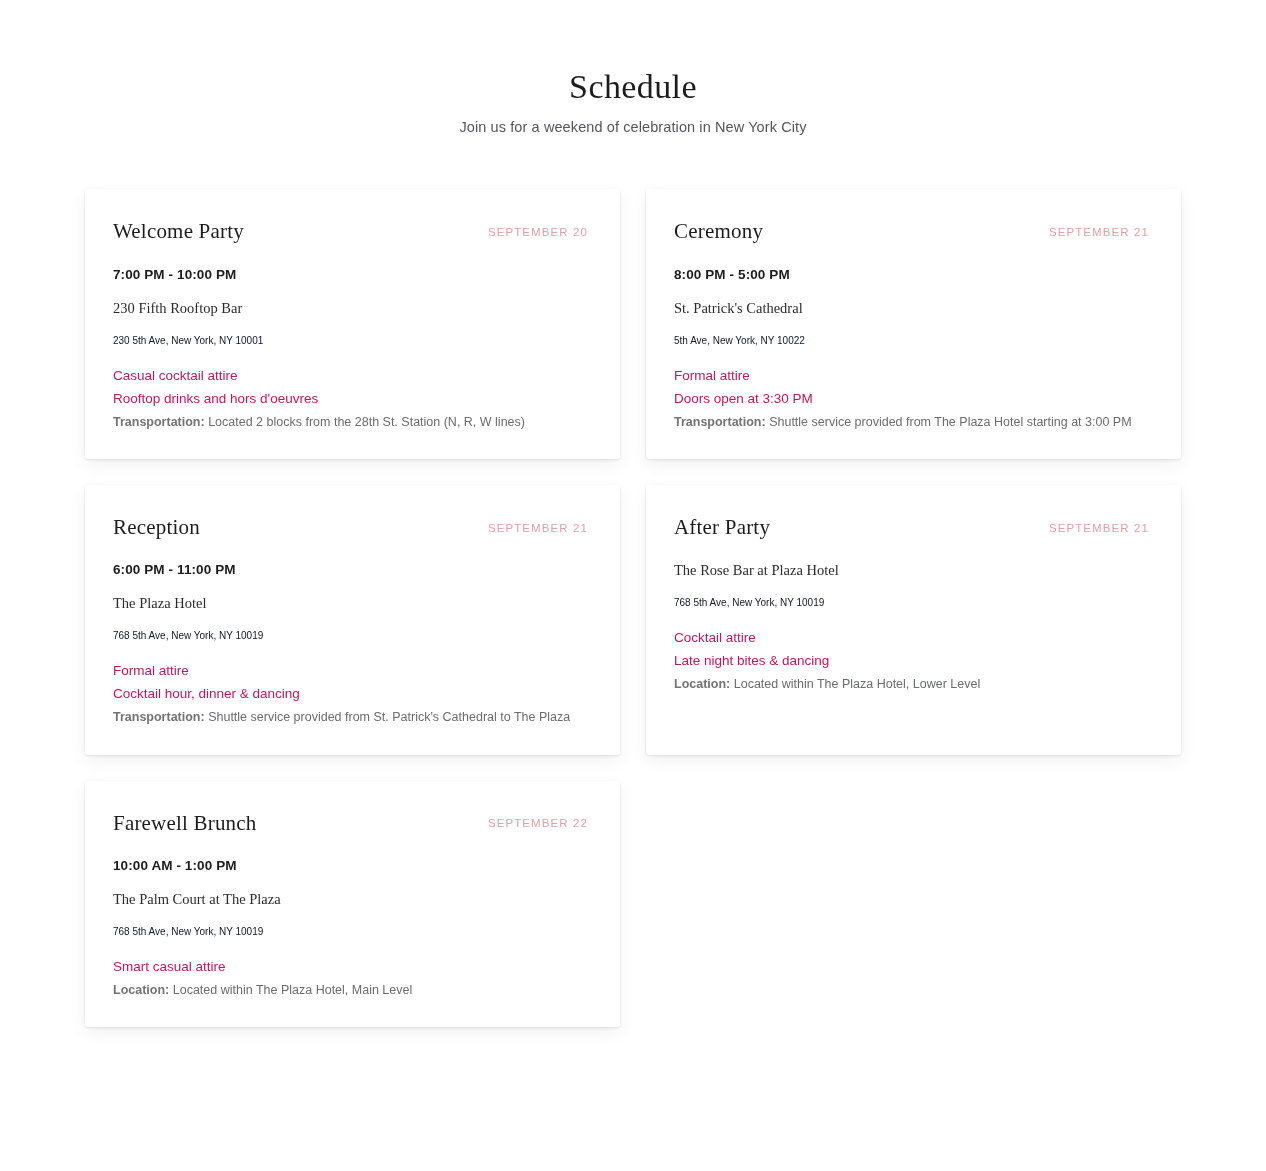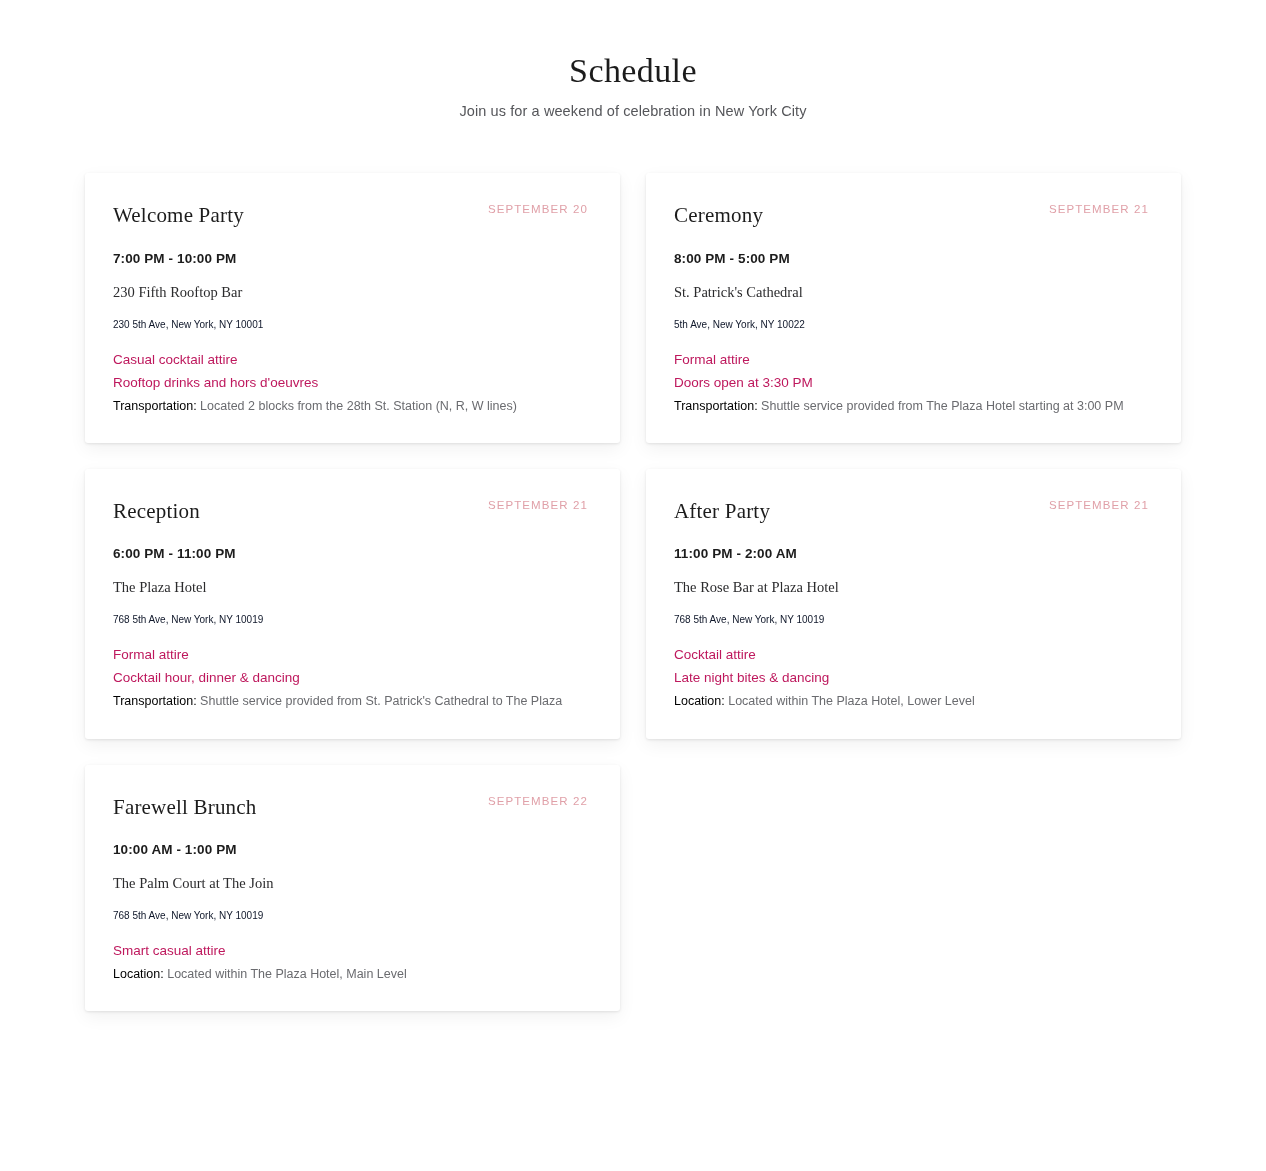--- a/index.html
+++ b/index.html
@@ -7,21 +7,21 @@
     margin: 0;
     padding: 0;
     background: #ffffff;
     width: 1266px;
     font-family: "Liberation Sans", sans-serif;
     -webkit-font-smoothing: antialiased;
   }
   .page {
     width: 1266px;
     min-height: 1171px;
-    padding-top: 52px;
+    padding-top: 68px;
     background: #ffffff;
   }
   .page-header {
     text-align: center;
   }
   .page-title {
     font-family: "Liberation Serif", serif;
     font-size: 34px;
     font-weight: 400;
     letter-spacing: 0.4px;
@@ -45,21 +45,21 @@
   }
   .card {
     background: #ffffff;
     border-radius: 3px;
     padding: 30px 32px 28px 28px;
     box-shadow: 0 1px 3px rgba(0,0,0,0.10), 0 6px 18px rgba(0,0,0,0.055);
     position: relative;
   }
   .card-head {
     display: flex;
-    align-items: flex-start;
+    align-items: center;
     justify-content: space-between;
     margin-bottom: 22px;
   }
   .card-title {
     font-family: "Liberation Serif", serif;
     font-size: 21px;
     font-weight: 400;
     color: #1c1c1c;
     letter-spacing: 0.2px;
     line-height: 1.2;
@@ -96,22 +96,22 @@
     color: #be185d;
     margin-bottom: 8px;
   }
   .card-note {
     font-size: 12.5px;
     color: #6a6b6f;
     margin-top: 6px;
     line-height: 1.4;
   }
   .card-note b {
-    color: #000000;
-    font-weight: normal;
+    color: #737373;
+    font-weight: bold;
   }
   .spacer-cell { visibility: hidden; }
 </style>
 </head>
 <body>
 
 <div class="page">
 
   <div class="page-header">
     <h1 class="page-title">Schedule</h1>
@@ -166,38 +166,37 @@
         <b>Transportation:</b>
         <span>Shuttle service provided from St. Patrick's Cathedral to The Plaza</span>
       </div>
     </div>
 
     <div class="card">
       <div class="card-head">
         <h2 class="card-title">After Party</h2>
         <span class="card-date">SEPTEMBER 21</span>
       </div>
-      <div class="card-time">11:00 PM - 2:00 AM</div>
       <div class="card-venue">The Rose Bar at Plaza Hotel</div>
       <div class="card-address">768 5th Ave, New York, NY 10019</div>
       <div class="card-detail">Cocktail attire</div>
       <div class="card-detail">Late night bites &amp; dancing</div>
       <div class="card-note">
         <b>Location:</b>
         <span>Located within The Plaza Hotel, Lower Level</span>
       </div>
     </div>
 
     <div class="card">
       <div class="card-head">
         <h2 class="card-title">Farewell Brunch</h2>
         <span class="card-date">SEPTEMBER 22</span>
       </div>
       <div class="card-time">10:00 AM - 1:00 PM</div>
-      <div class="card-venue">The Palm Court at The Join</div>
+      <div class="card-venue">The Palm Court at The Plaza</div>
       <div class="card-address">768 5th Ave, New York, NY 10019</div>
       <div class="card-detail">Smart casual attire</div>
       <div class="card-note">
         <b>Location:</b>
         <span>Located within The Plaza Hotel, Main Level</span>
       </div>
     </div>
 
     <div class="spacer-cell"></div>
 

